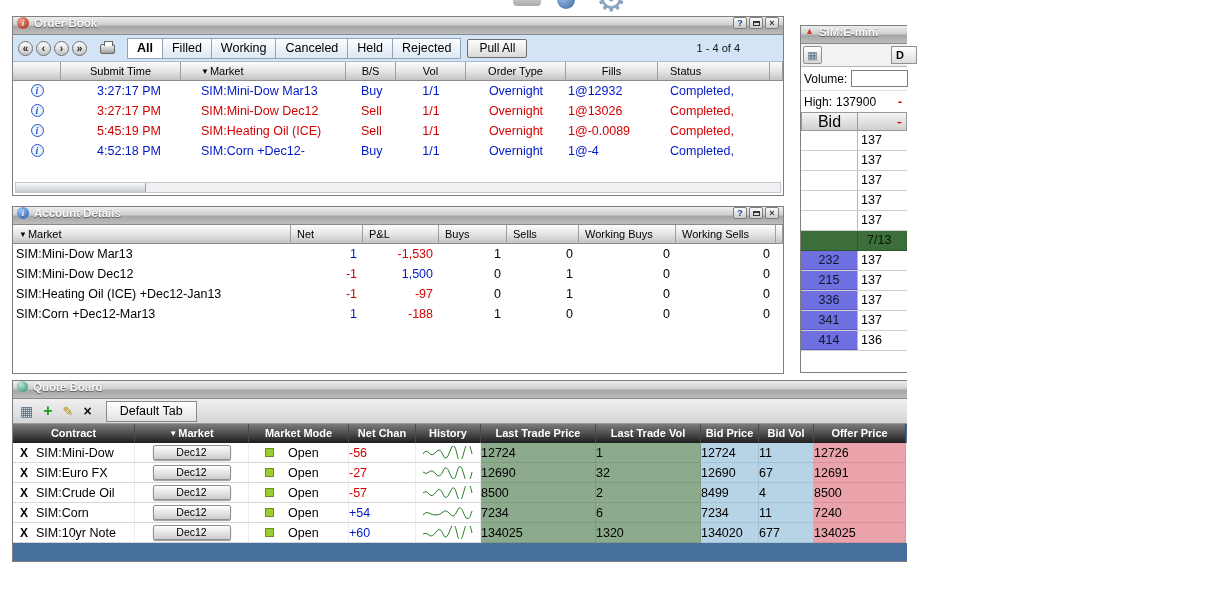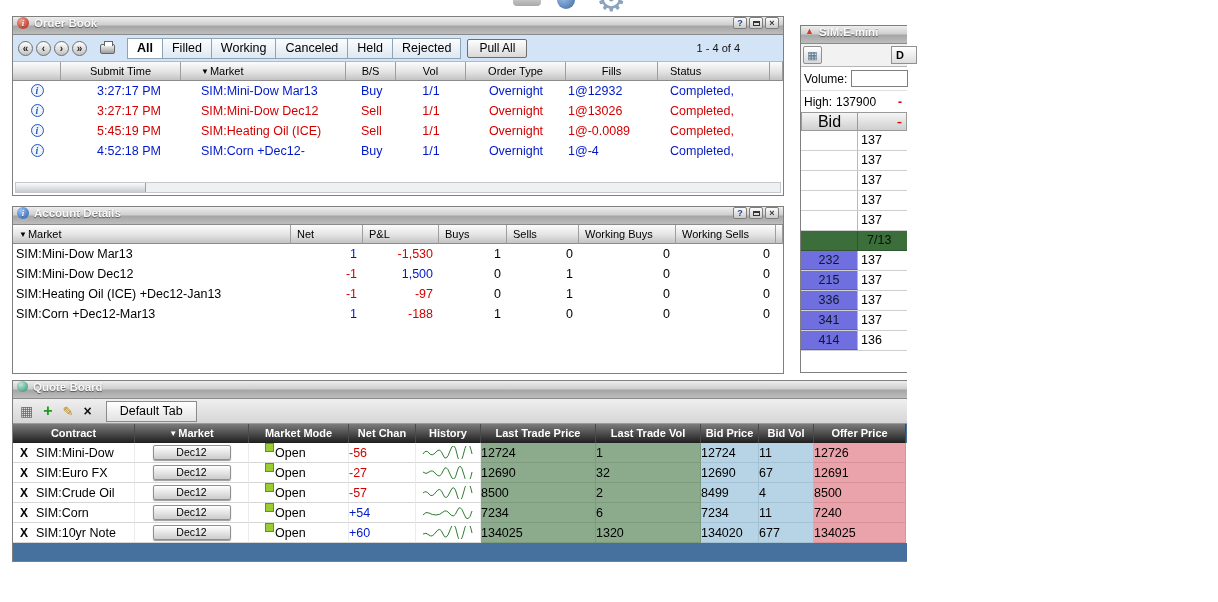--- a/index.html
+++ b/index.html
@@ -103,21 +103,21 @@
   .qc{overflow:hidden;white-space:nowrap;border-bottom:1px solid #d6d6d6;border-right:1px solid #ececec}
   .qc.num{text-align:left;padding-right:7px}
   .qc.ltp,.qc.ltv{background:#8cab8c;border-bottom-color:#7e9b7e;border-right-color:#7e9b7e}
   .qc.bidp,.qc.bidv{background:#b7d4e6;border-bottom-color:#a5c2d4;border-right-color:#a5c2d4}
   .qc.off{background:#eba3ab;border-bottom-color:#d8929a;border-right-color:#d8929a}
   .qc.contract{display:flex;align-items:center;gap:8px;padding-left:7px}
   .row-x{font-weight:bold;font-size:12px;color:#000}
   .month-btn{display:block;width:78px;height:15px;margin:2px auto 0;border:1px solid #8f8f8f;border-radius:2px;
     background:linear-gradient(#ffffff,#cccccc);box-shadow:0 1px 1px #999;
     font-size:10.5px;line-height:13px;text-align:center}
-  .qc.mode{display:flex;align-items:flex-start;gap:1px;padding-left:16px}
+  .qc.mode{display:flex;align-items:center;gap:14px;padding-left:16px}
   .led{width:9px;height:9px;background:#9acd32;border:1px solid #6b8e23}
   .qc.hist{display:flex;align-items:center;justify-content:center}
 
   
   #dom{left:800px;top:25px;width:107px;height:348px;border-right:none}
   .dom-toolbar{height:23px;background:#f2f2f2;border-bottom:1px solid #b5b5b5;
     display:flex;align-items:center;padding:1px 2px}
   .dom-gridbtn{width:19px;height:18px;border:1px solid #909090;border-radius:2px;
     background:linear-gradient(#ffffff,#d8d8d8);font-size:11px;text-align:center;line-height:16px;color:#50708c}
   .dom-dbtn{margin-left:auto;margin-right:-12px;width:26px;height:18px;border:1px solid #909090;

